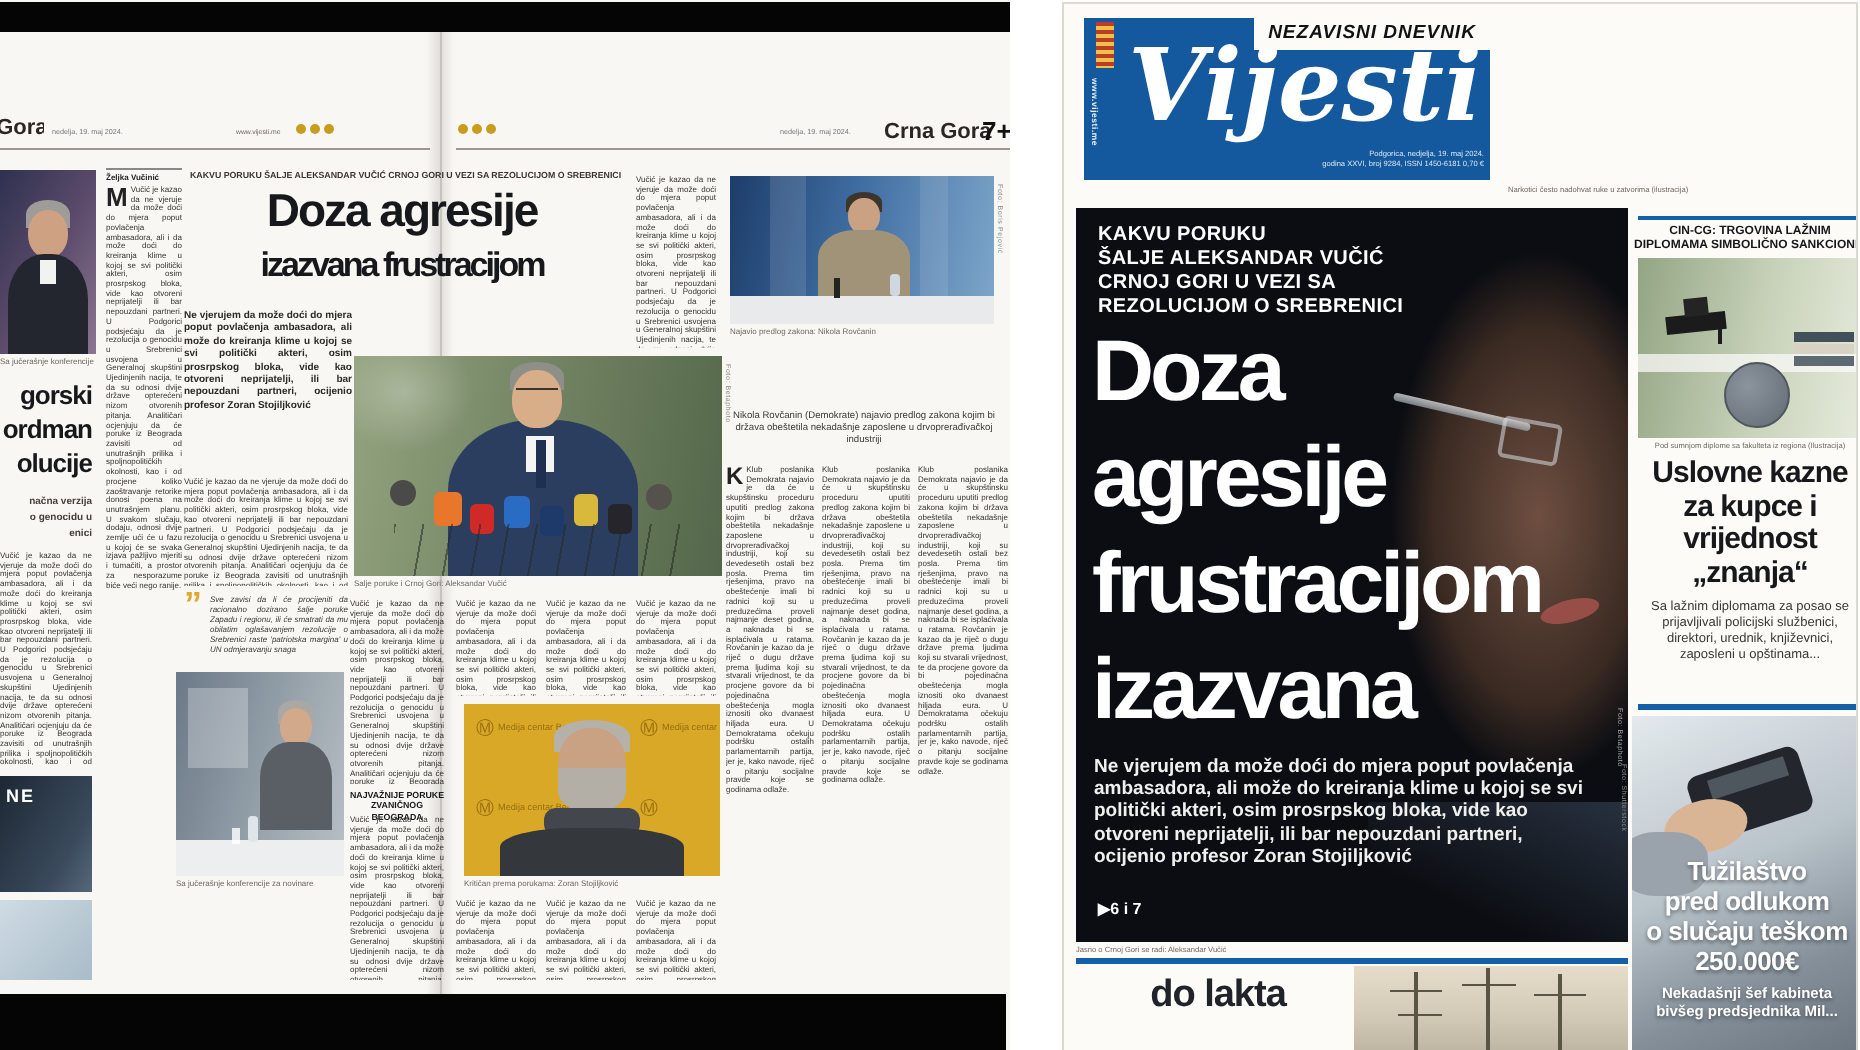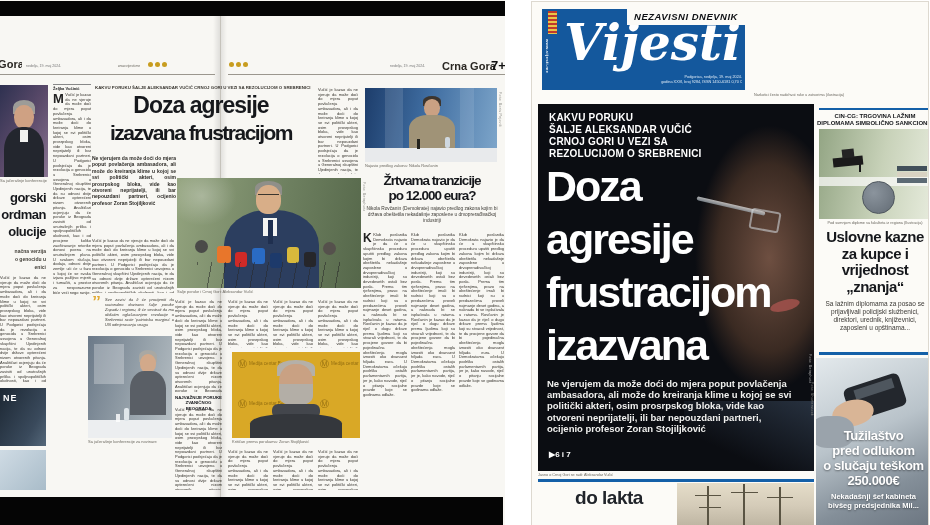--- a/index.html
+++ b/index.html
@@ -70,21 +70,21 @@
     <div class="a" style="left:0;top:450px;width:46px;height:40px;background:linear-gradient(135deg,#cfdbe4,#a9bcc9)"></div>
 
     <div class="a b" style="left:53px;top:84px;width:38px;font-size:4px;color:#222;border-top:1px solid #888;padding-top:1px">Željka Vučinić</div>
     <div class="fill" style="left:53px;top:93px;width:38px;height:396px">
       <span class="dropcap" style="font-size:13px">M</span><span>Vučić je kazao da ne vjeruje da može doći do mjera poput povlačenja ambasadora, ali i da može doći do kreiranja klime u kojoj se svi politički akteri, osim prosrpskog bloka, vide kao otvoreni neprijatelji ili bar nepouzdani partneri. U Podgorici podsjećaju da je rezolucija o genocidu u Srebrenici usvojena u Generalnoj skupštini Ujedinjenih nacija, te da su odnosi dvije države opterećeni nizom otvorenih pitanja. Analitičari ocjenjuju da će poruke iz Beograda zavisiti od unutrašnjih prilika i spoljnopolitičkih okolnosti, kao i od procjene koliko zaoštravanje retorike donosi poena na unutrašnjem planu. U svakom slučaju, dodaju, odnosi dvije zemlje ući će u fazu u kojoj će se svaka izjava pažljivo mjeriti i tumačiti, a prostor za nesporazume biće veći nego ranije.</span>
     </div>
 
     <div class="a b nowrap" style="left:95px;top:85px;width:220px;font-size:4.4px;color:#3a3731;overflow:hidden">KAKVU PORUKU ŠALJE ALEKSANDAR VUČIĆ CRNOJ GORI U VEZI SA REZOLUCIJOM O SREBRENICI</div>
     <div class="a ctr" style="left:86px;top:92px;width:230px">
       <div class="hlserif" style="font-size:23px;line-height:27px">Doza agresije</div>
-      <div class="hlserif" style="font-size:21px;line-height:27px;letter-spacing:-1.5px">izazvana frustracijom</div>
+      <div class="hlserif" style="font-size:17px;line-height:27px;letter-spacing:-1.5px">izazvana frustracijom</div>
     </div>
     <div class="a b" style="left:92px;top:155px;width:84px;height:80px;font-size:5px;line-height:6.4px;text-align:justify;color:#2c2a26;overflow:hidden">Ne vjerujem da može doći do mjera poput povlačenja ambasadora, ali može do kreiranja klime u kojoj se svi politički akteri, osim prosrpskog bloka, vide kao otvoreni neprijatelji, ili bar nepouzdani partneri, ocijenio profesor Zoran Stojiljković</div>
     <div class="fill" style="left:92px;top:239px;width:82px;height:54px">Vučić je kazao da ne vjeruje da može doći do mjera poput povlačenja ambasadora, ali i da može doći do kreiranja klime u kojoj se svi politički akteri, osim prosrpskog bloka, vide kao otvoreni neprijatelji ili bar nepouzdani partneri. U Podgorici podsjećaju da je rezolucija o genocidu u Srebrenici usvojena u Generalnoj skupštini Ujedinjenih nacija, te da su odnosi dvije države opterećeni nizom otvorenih pitanja. Analitičari ocjenjuju da će poruke iz Beograda zavisiti od unutrašnjih prilika i spoljnopolitičkih okolnosti, kao i od procjene koliko zaoštravanje retorike donosi poena na unutrašnjem planu. U svakom slučaju, dodaju, odnosi dvije zemlje ući će u fazu u kojoj će se svaka izjava pažljivo mjeriti i tumačiti, a prostor za nesporazume biće veći nego ranije.</div>
 
     <div class="a" style="left:92px;top:296px;width:82px;height:36px;overflow:hidden">
       <span class="a b" style="left:0;top:-4px;font-size:18px;color:#e0a82e">”</span>
       <span class="a" style="left:13px;top:1px;width:69px;font-size:4px;line-height:5px;font-style:italic;color:#3c3a34;text-align:justify">Sve zavisi da li će procijeniti da racionalno dozirano šalje poruke Zapadu i regionu, ili će smatrati da mu obilatim oglašavanjem rezolucije o Srebrenici raste 'patriotska margina' u UN odmjeravanju snaga</span>
     </div>
 
     <div class="a" style="left:88px;top:336px;width:84px;height:102px;background:linear-gradient(105deg,#6b7988,#9aa5ad 60%,#b9c1c6);overflow:hidden">
@@ -155,24 +155,20 @@
       <div class="a" style="left:95px;top:0;width:14px;height:74px;background:rgba(255,255,255,.10)"></div>
       <div class="a" style="left:58px;top:8px;width:18px;height:10px;background:#3c352e;border-radius:50% 50% 0 0"></div>
       <div class="a" style="left:59px;top:11px;width:16px;height:18px;background:#caa183;border-radius:48%"></div>
       <div class="a" style="left:44px;top:27px;width:46px;height:34px;background:#a09377;border-radius:40% 40% 0 0"></div>
       <div class="a" style="left:0;bottom:0;width:132px;height:14px;background:#e8eaec"></div>
       <div class="a" style="left:52px;bottom:13px;width:3px;height:10px;background:#24241f"></div>
       <div class="a" style="left:80px;bottom:14px;width:5px;height:11px;background:#cfd8e0;border-radius:2px"></div>
     </div>
     <div class="vert" style="left:498px;top:92px;height:66px">Foto: Boris Pejović</div>
     <div class="cap" style="left:365px;top:164px;width:132px">Najavio predlog zakona: Nikola Rovčanin</div>
-    <div class="a ctr" style="left:361px;top:173px;width:142px">
-      <div class="hlserif" style="font-size:13.5px;line-height:15px">Žrtvama tranzicije</div>
-      <div class="hlserif" style="font-size:13.5px;line-height:15px">po 12.000 eura?</div>
-    </div>
     <div class="a ctr" style="left:363px;top:206px;width:138px;font-size:4.8px;line-height:5.8px;color:#3c3a34">Nikola Rovčanin (Demokrate) najavio predlog zakona kojim bi država obeštetila nekadašnje zaposlene u drvoprerađivačkoj industriji</div>
     <div class="fill" style="left:363px;top:233px;width:44px;height:256px">
       <span class="dropcap" style="font-size:12px">K</span><span>Klub poslanika Demokrata najavio je da će u skupštinsku proceduru uputiti predlog zakona kojim bi država obeštetila nekadašnje zaposlene u drvoprerađivačkoj industriji, koji su devedesetih ostali bez posla. Prema tim rješenjima, pravo na obeštećenje imali bi radnici koji su u preduzećima proveli najmanje deset godina, a naknada bi se isplaćivala u ratama. Rovčanin je kazao da je riječ o dugu države prema ljudima koji su stvarali vrijednost, te da procjene govore da bi pojedinačna obeštećenja mogla iznositi oko dvanaest hiljada eura. U Demokratama očekuju podršku ostalih parlamentarnih partija, jer je, kako navode, riječ o pitanju socijalne pravde koje se godinama odlaže.</span>
     </div>
     <div class="fill" style="left:411px;top:233px;width:44px;height:256px">Klub poslanika Demokrata najavio je da će u skupštinsku proceduru uputiti predlog zakona kojim bi država obeštetila nekadašnje zaposlene u drvoprerađivačkoj industriji, koji su devedesetih ostali bez posla. Prema tim rješenjima, pravo na obeštećenje imali bi radnici koji su u preduzećima proveli najmanje deset godina, a naknada bi se isplaćivala u ratama. Rovčanin je kazao da je riječ o dugu države prema ljudima koji su stvarali vrijednost, te da procjene govore da bi pojedinačna obeštećenja mogla iznositi oko dvanaest hiljada eura. U Demokratama očekuju podršku ostalih parlamentarnih partija, jer je, kako navode, riječ o pitanju socijalne pravde koje se godinama odlaže.</div>
     <div class="fill" style="left:459px;top:233px;width:45px;height:256px">Klub poslanika Demokrata najavio je da će u skupštinsku proceduru uputiti predlog zakona kojim bi država obeštetila nekadašnje zaposlene u drvoprerađivačkoj industriji, koji su devedesetih ostali bez posla. Prema tim rješenjima, pravo na obeštećenje imali bi radnici koji su u preduzećima proveli najmanje deset godina, a naknada bi se isplaćivala u ratama. Rovčanin je kazao da je riječ o dugu države prema ljudima koji su stvarali vrijednost, te da procjene govore da bi pojedinačna obeštećenja mogla iznositi oko dvanaest hiljada eura. U Demokratama očekuju podršku ostalih parlamentarnih partija, jer je, kako navode, riječ o pitanju socijalne pravde koje se godinama odlaže.</div>
   </div>
 
   <div class="a" style="left:531px;top:1px;width:396px;height:523px;background:#fcfbf7;border:1px solid #ddd9d0;overflow:hidden">
 

